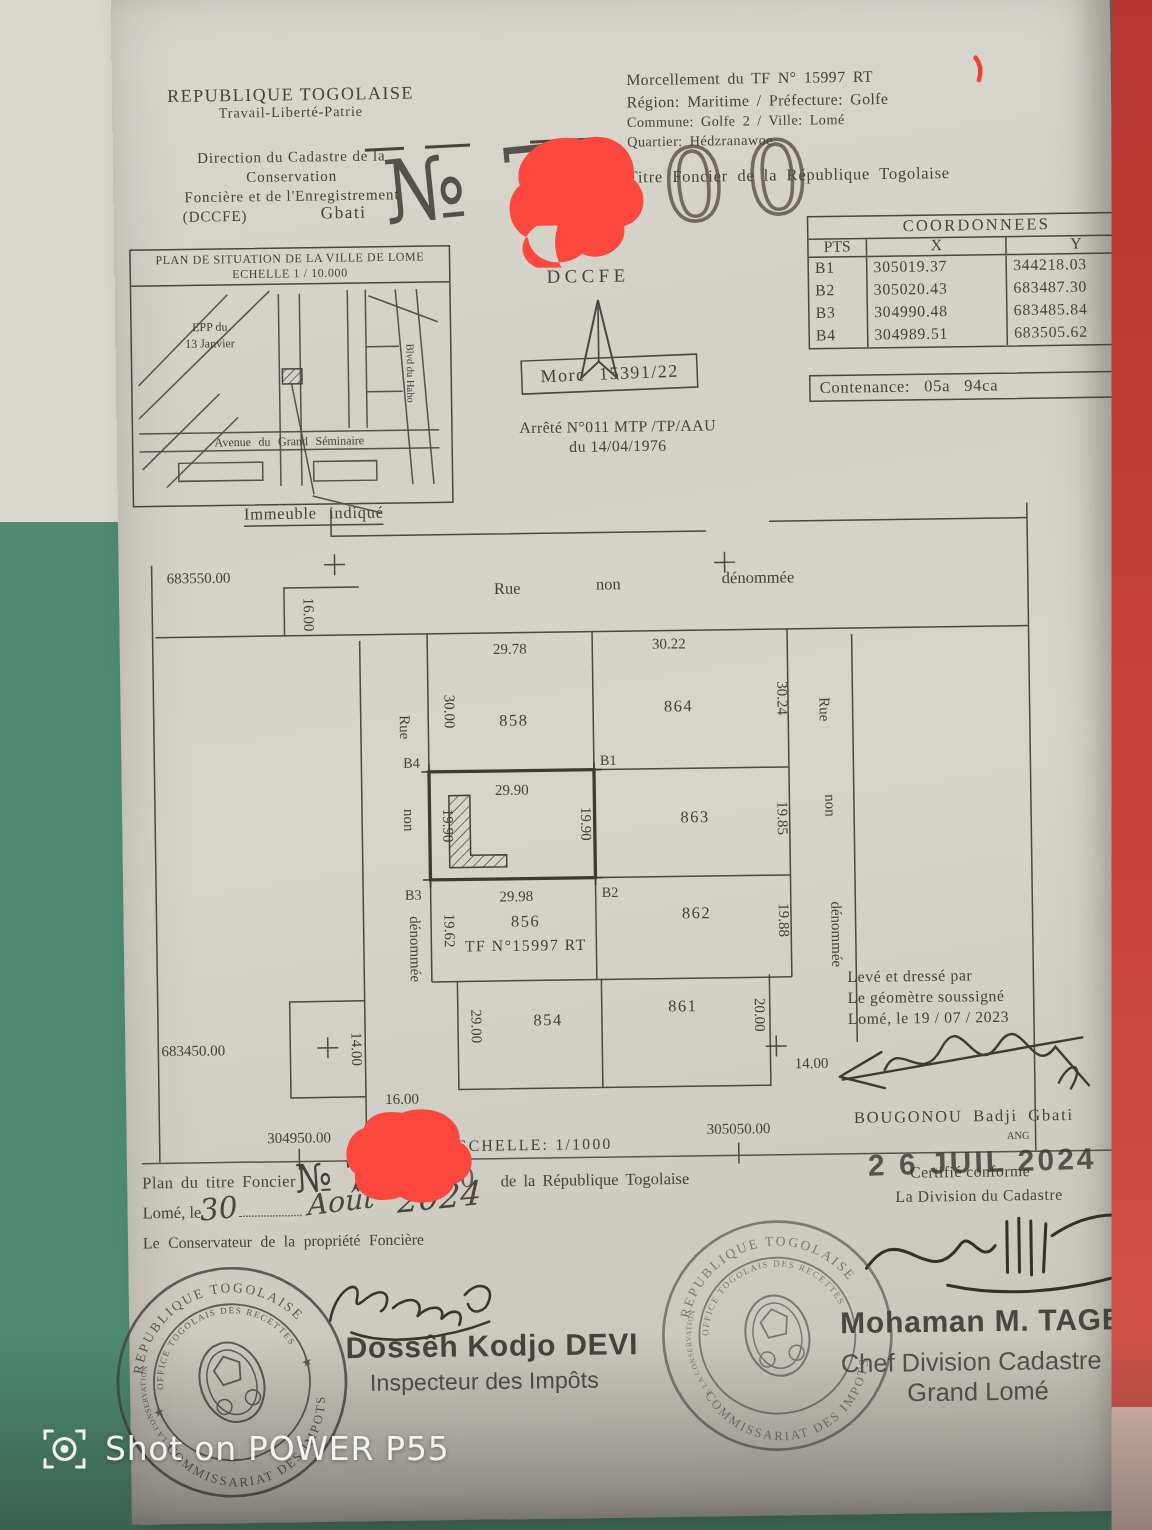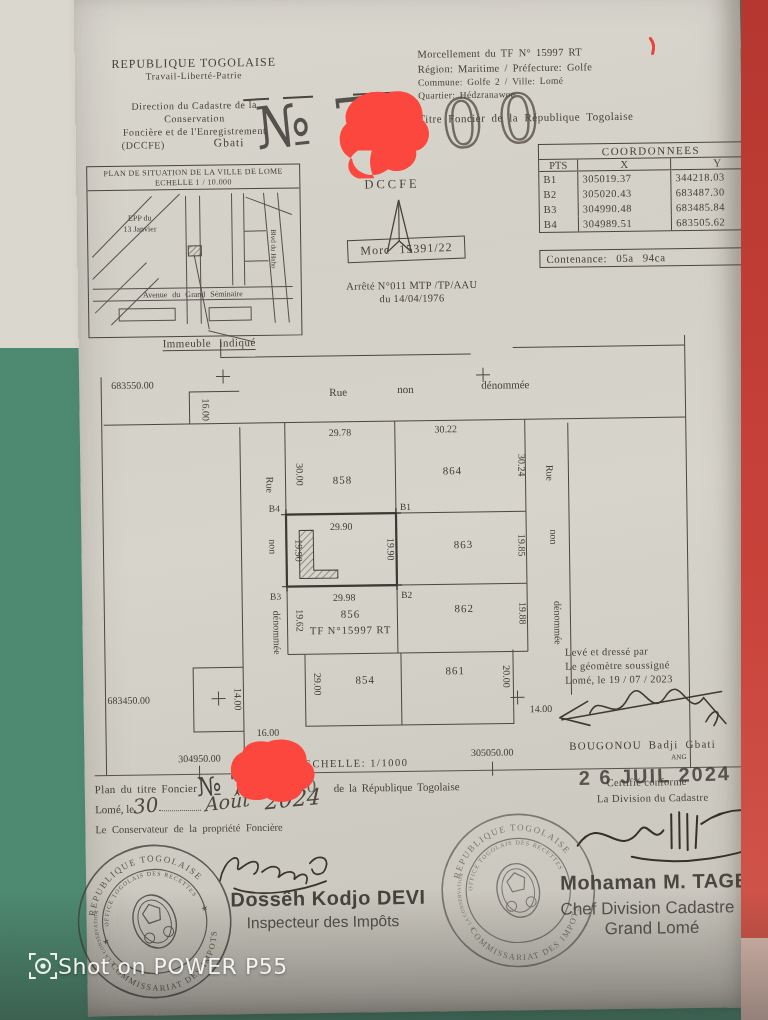--- a/index.html
+++ b/index.html
@@ -65,21 +65,21 @@
   .foot3{left:88px;top:820px;font-size:10.5px;word-spacing:3px;}
   .certifie{left:600px;top:780px;font-size:10.5px;letter-spacing:.3px;}
   .date-stamp{left:572px;top:768px;font-size:20px;font-family:"Liberation Sans","DejaVu Sans",sans-serif;
               color:rgba(58,53,46,.8);letter-spacing:2px;transform:rotate(-1deg);font-weight:600;}
   .division{left:590px;top:796px;font-size:10.5px;letter-spacing:.4px;}
   .sig-name-r{left:552px;top:874px;font-size:20px;font-weight:700;color:rgba(55,52,47,.88);letter-spacing:.5px;}
   .sig-title-r{left:552px;top:902px;font-size:17px;color:rgba(60,57,52,.82);}
   .sig-title-r2{left:596px;top:922px;font-size:17px;color:rgba(60,57,52,.82);}
   .sig-name-l{left:222px;top:886px;font-size:20px;font-weight:700;color:rgba(55,52,47,.9);letter-spacing:.5px;}
   .sig-title-l{left:238px;top:912px;font-size:15.5px;color:rgba(60,57,52,.85);}
-  .wm{position:absolute;left:28px;top:951px;display:flex;align-items:center;gap:0;z-index:9;}
+  .wm{position:absolute;left:28px;top:951px;display:flex;align-items:center;gap:12px;z-index:9;}
   .wm-text{font-family:"DejaVu Sans","Liberation Sans",sans-serif;font-size:22px;color:rgba(248,248,246,.96);
            text-shadow:0 1px 3px rgba(0,0,0,.4);letter-spacing:.5px;}
   svg text{font-family:"Liberation Serif","DejaVu Serif",serif;fill:#44403a;}
   .abs{position:absolute;}
 </style>
 </head>
 <body>
 
 <div class="photo">
 

